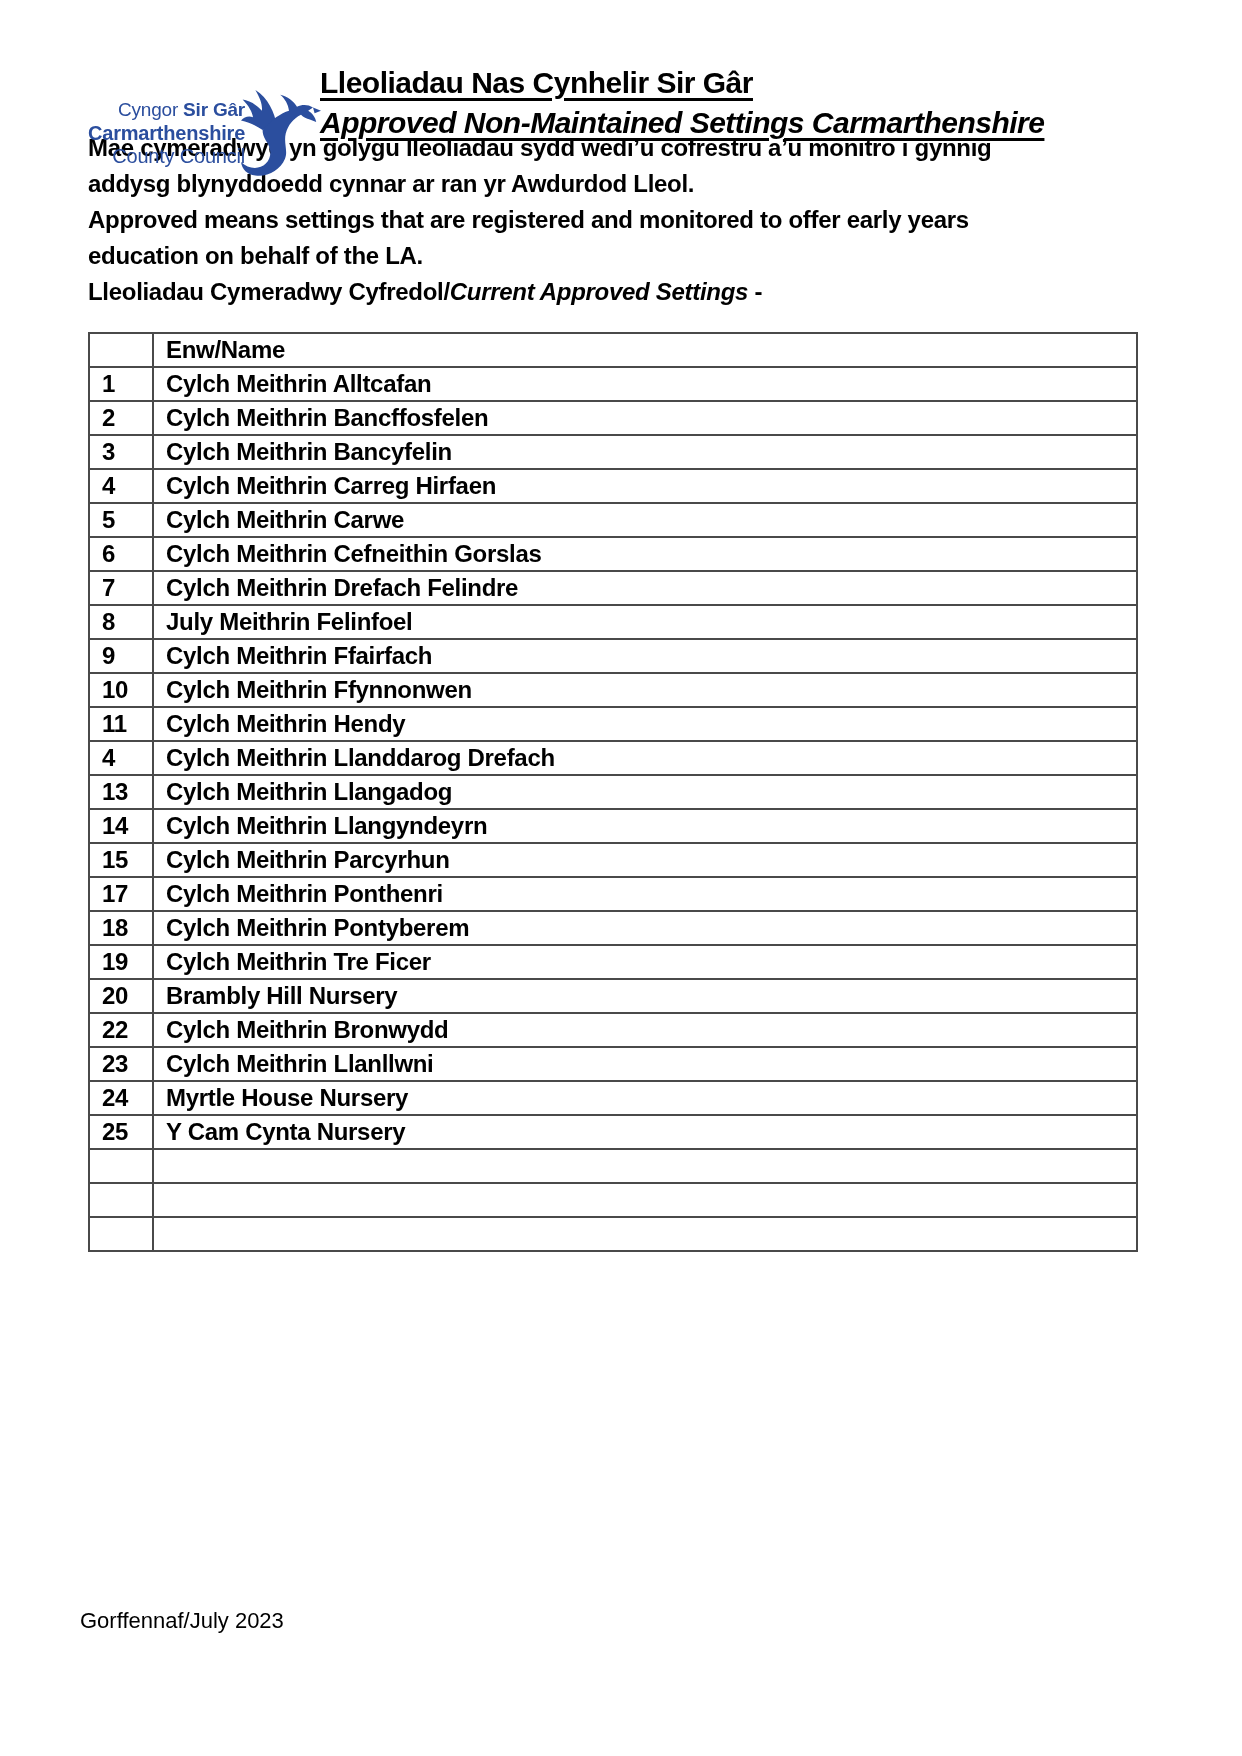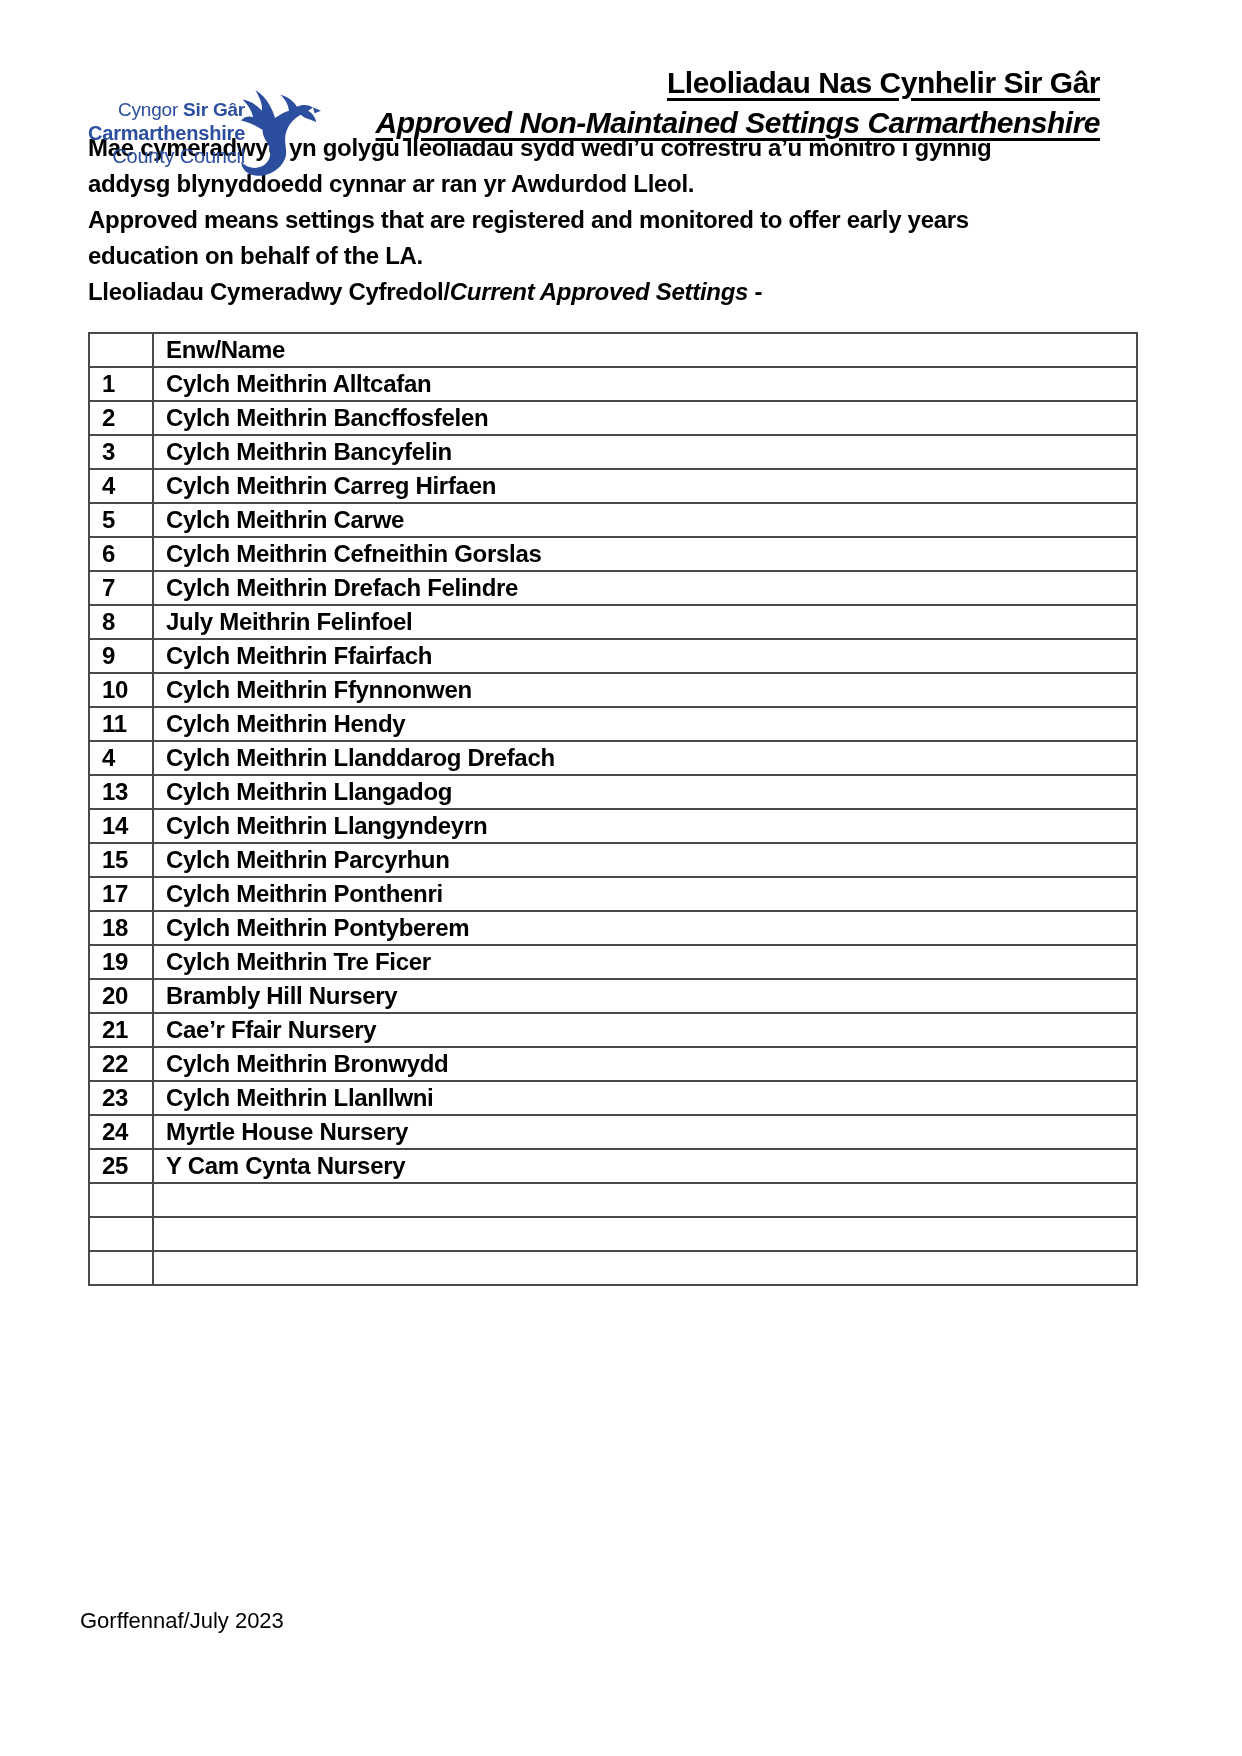--- a/index.html
+++ b/index.html
@@ -22,21 +22,21 @@
   .logo-text {
     text-align: right; color: #2b4e9e; line-height: 1.18;
     letter-spacing: -0.2px; white-space: nowrap;
   }
   .logo-line1 { font-size: 19px; }
   .logo-line1 b { font-weight: 700; }
   .logo-line2 { font-size: 20px; font-weight: 700; }
   .logo-line3 { font-size: 20px; }
   .dragon { width: 88px; height: 104px; margin-left: -8px; flex: 0 0 auto; }
 
-  .titles { margin-left: 320px; width: 780px; text-align: right; }
+  .titles { margin-left: 320px; width: 780px; text-align: left; }
   .title-welsh {
     margin: 14px 0 6px 0;
     font-size: 30px; font-weight: 700; letter-spacing: -0.5px;
     text-decoration: underline; text-decoration-thickness: 3px; text-underline-offset: 5px;
   }
   .title-english {
     margin: 0;
     font-size: 30px; font-weight: 700; font-style: italic; letter-spacing: -0.5px;
     text-decoration: underline; text-decoration-thickness: 3px; text-underline-offset: 5px;
   }
@@ -182,24 +182,20 @@
           </tr>
           <tr>
             <td class="col-num">19</td>
             <td class="col-name">Cylch Meithrin Tre Ficer</td>
           </tr>
           <tr>
             <td class="col-num">20</td>
             <td class="col-name">Brambly Hill Nursery</td>
           </tr>
           <tr>
-            <td class="col-num">21</td>
-            <td class="col-name">Cae’r Ffair Nursery</td>
-          </tr>
-          <tr>
             <td class="col-num">22</td>
             <td class="col-name">Cylch Meithrin Bronwydd</td>
           </tr>
           <tr>
             <td class="col-num">23</td>
             <td class="col-name">Cylch Meithrin Llanllwni</td>
           </tr>
           <tr>
             <td class="col-num">24</td>
             <td class="col-name">Myrtle House Nursery</td>

